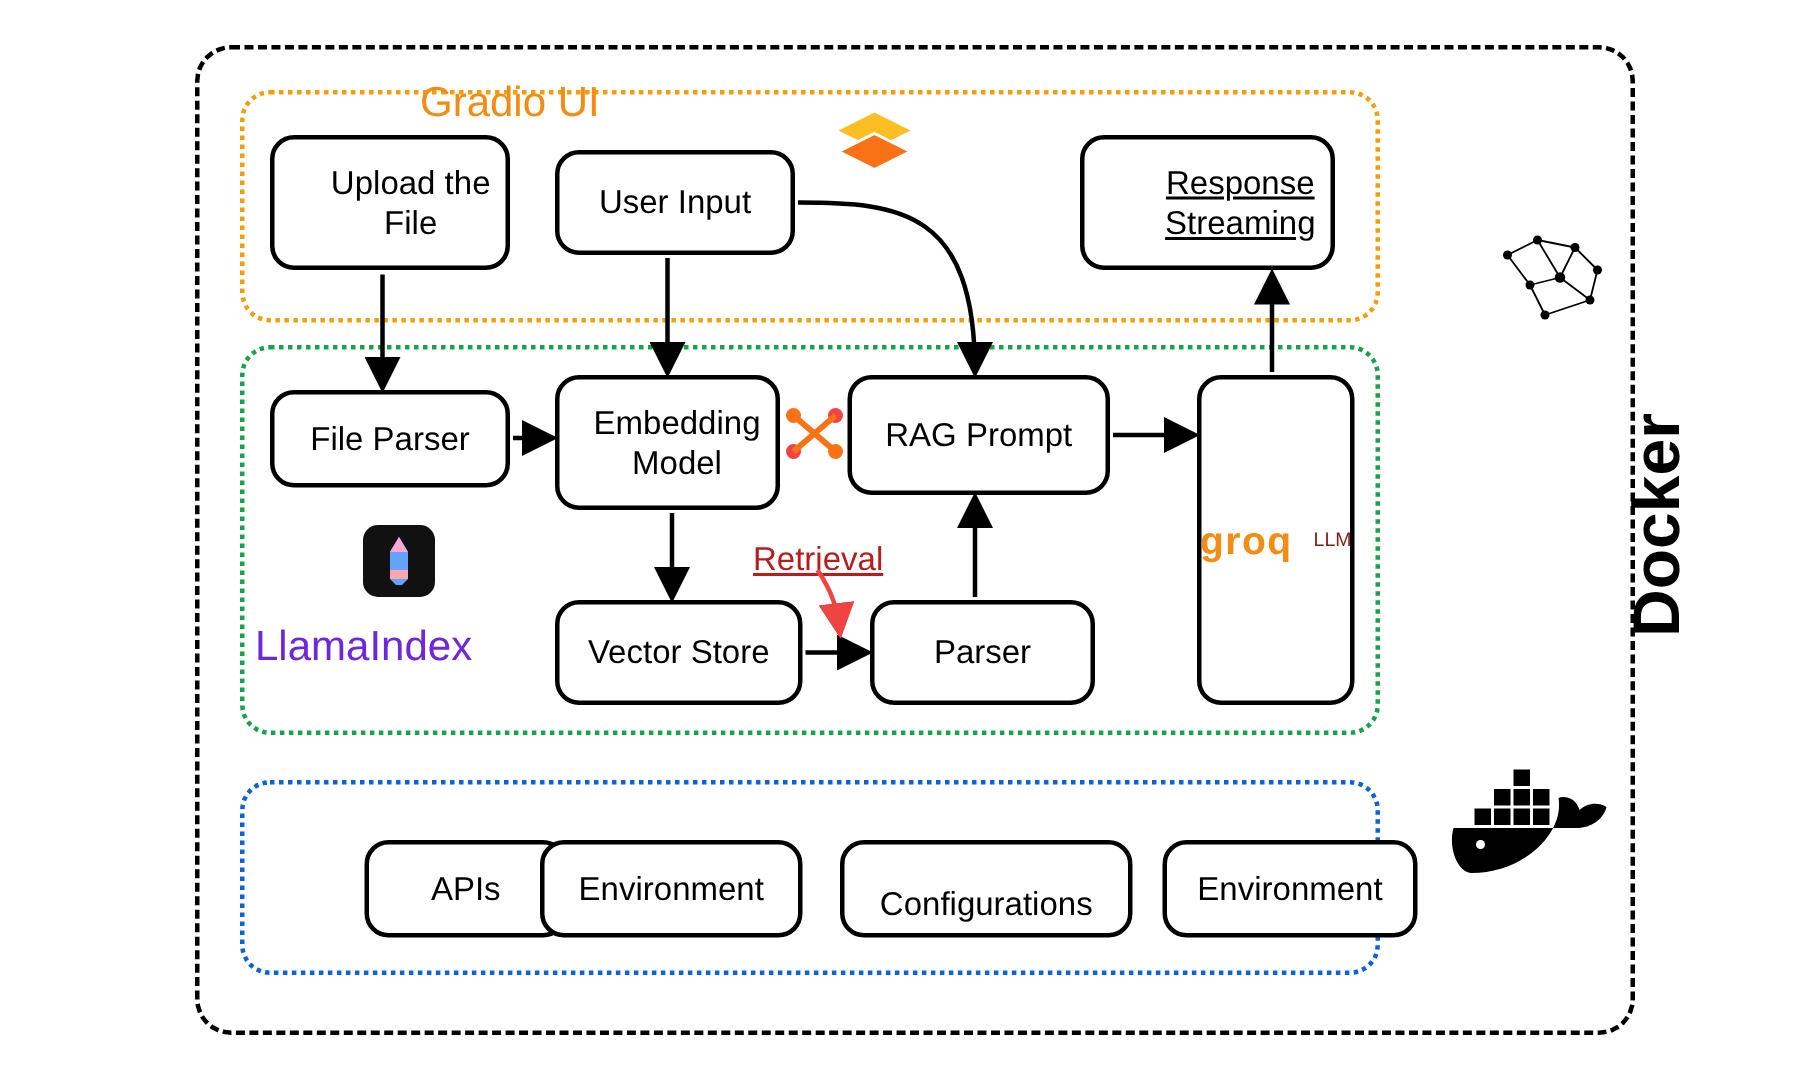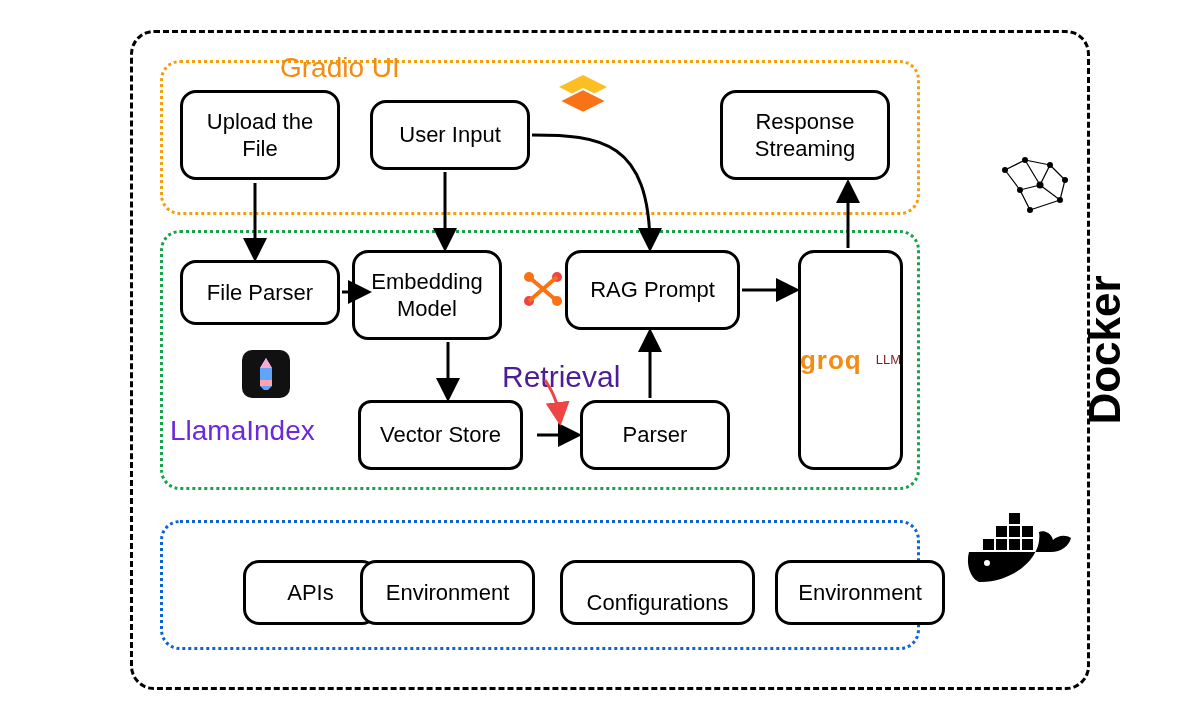--- a/index.html
+++ b/index.html
@@ -45,48 +45,48 @@
     border-radius: 16px;
     background: #fff;
     display: flex;
     align-items: center;
     justify-content: center;
     text-align: center;
     font-size: 22px;
     line-height: 1.25;
     padding: 6px 10px;
   }
-  .box.tall { flex-direction: column; }
+  .box.tall { flex-direction: column; align-items: flex-end; }
 
   
   .box.upload    { top: 90px;  left: 180px; width: 160px; height: 90px; }
   .box.userinput { top: 100px; left: 370px; width: 160px; height: 70px; }
-  .box.response  { top: 90px;  left: 720px; width: 170px; height: 90px; }
+  .box.response  { top: 90px;  left: 720px; width: 170px; height: 90px; text-decoration: underline; }
 
   .box.fileparser{ top: 260px; left: 180px; width: 160px; height: 65px; }
-  .box.embed     { top: 250px; left: 352px; width: 150px; height: 90px; }
+  .box.embed     { top: 250px; left: 370px; width: 150px; height: 90px; }
   .box.rag       { top: 250px; left: 565px; width: 175px; height: 80px; }
-  .box.vector    { top: 400px; left: 358px; width: 165px; height: 70px; border-radius: 13px; }
+  .box.vector    { top: 400px; left: 370px; width: 165px; height: 70px; }
   .box.context   { top: 400px; left: 580px; width: 150px; height: 70px; }
 
   .box.groqllm   { top: 250px; left: 798px; width: 105px; height: 220px; flex-direction: row; gap: 14px; }
 
   .box.apis      { top: 560px; left: 195px; width: 135px; height: 65px; margin-left: 48px; }
   .box.dependencies { top: 560px; left: 360px; width: 175px; height: 65px; }
   .box.configs   { top: 560px; left: 560px; width: 195px; height: 65px; align-items: flex-end; }
   .box.env       { top: 560px; left: 775px; width: 170px; height: 65px; }
 
   .label {
     position: absolute;
     font-size: 28px;
     font-weight: 500;
   }
   .label.gradio { top: 52px; left: 280px; color: #f28c13; }
   .label.llama  { top: 415px; left: 170px; color: #6d28d9; }
-  .label.retrieval { top: 360px; left: 502px; color: #4c1d95; font-size: 30px; }
+  .label.retrieval { top: 360px; left: 502px; color: #b91c1c; font-size: 22px; text-decoration: underline; }
   .label.docker {
     top: 350px; left: 1080px;
     transform: rotate(-90deg) translateX(-50%);
     transform-origin: left top;
     color: #000; font-size: 44px; font-weight: 600;
   }
 
   .groq-brand { color: #f28c13; font-size: 26px; font-weight: 700; letter-spacing: 1px; }
   .groq-sub { color: #7f1d1d; font-size: 13px; }
 

